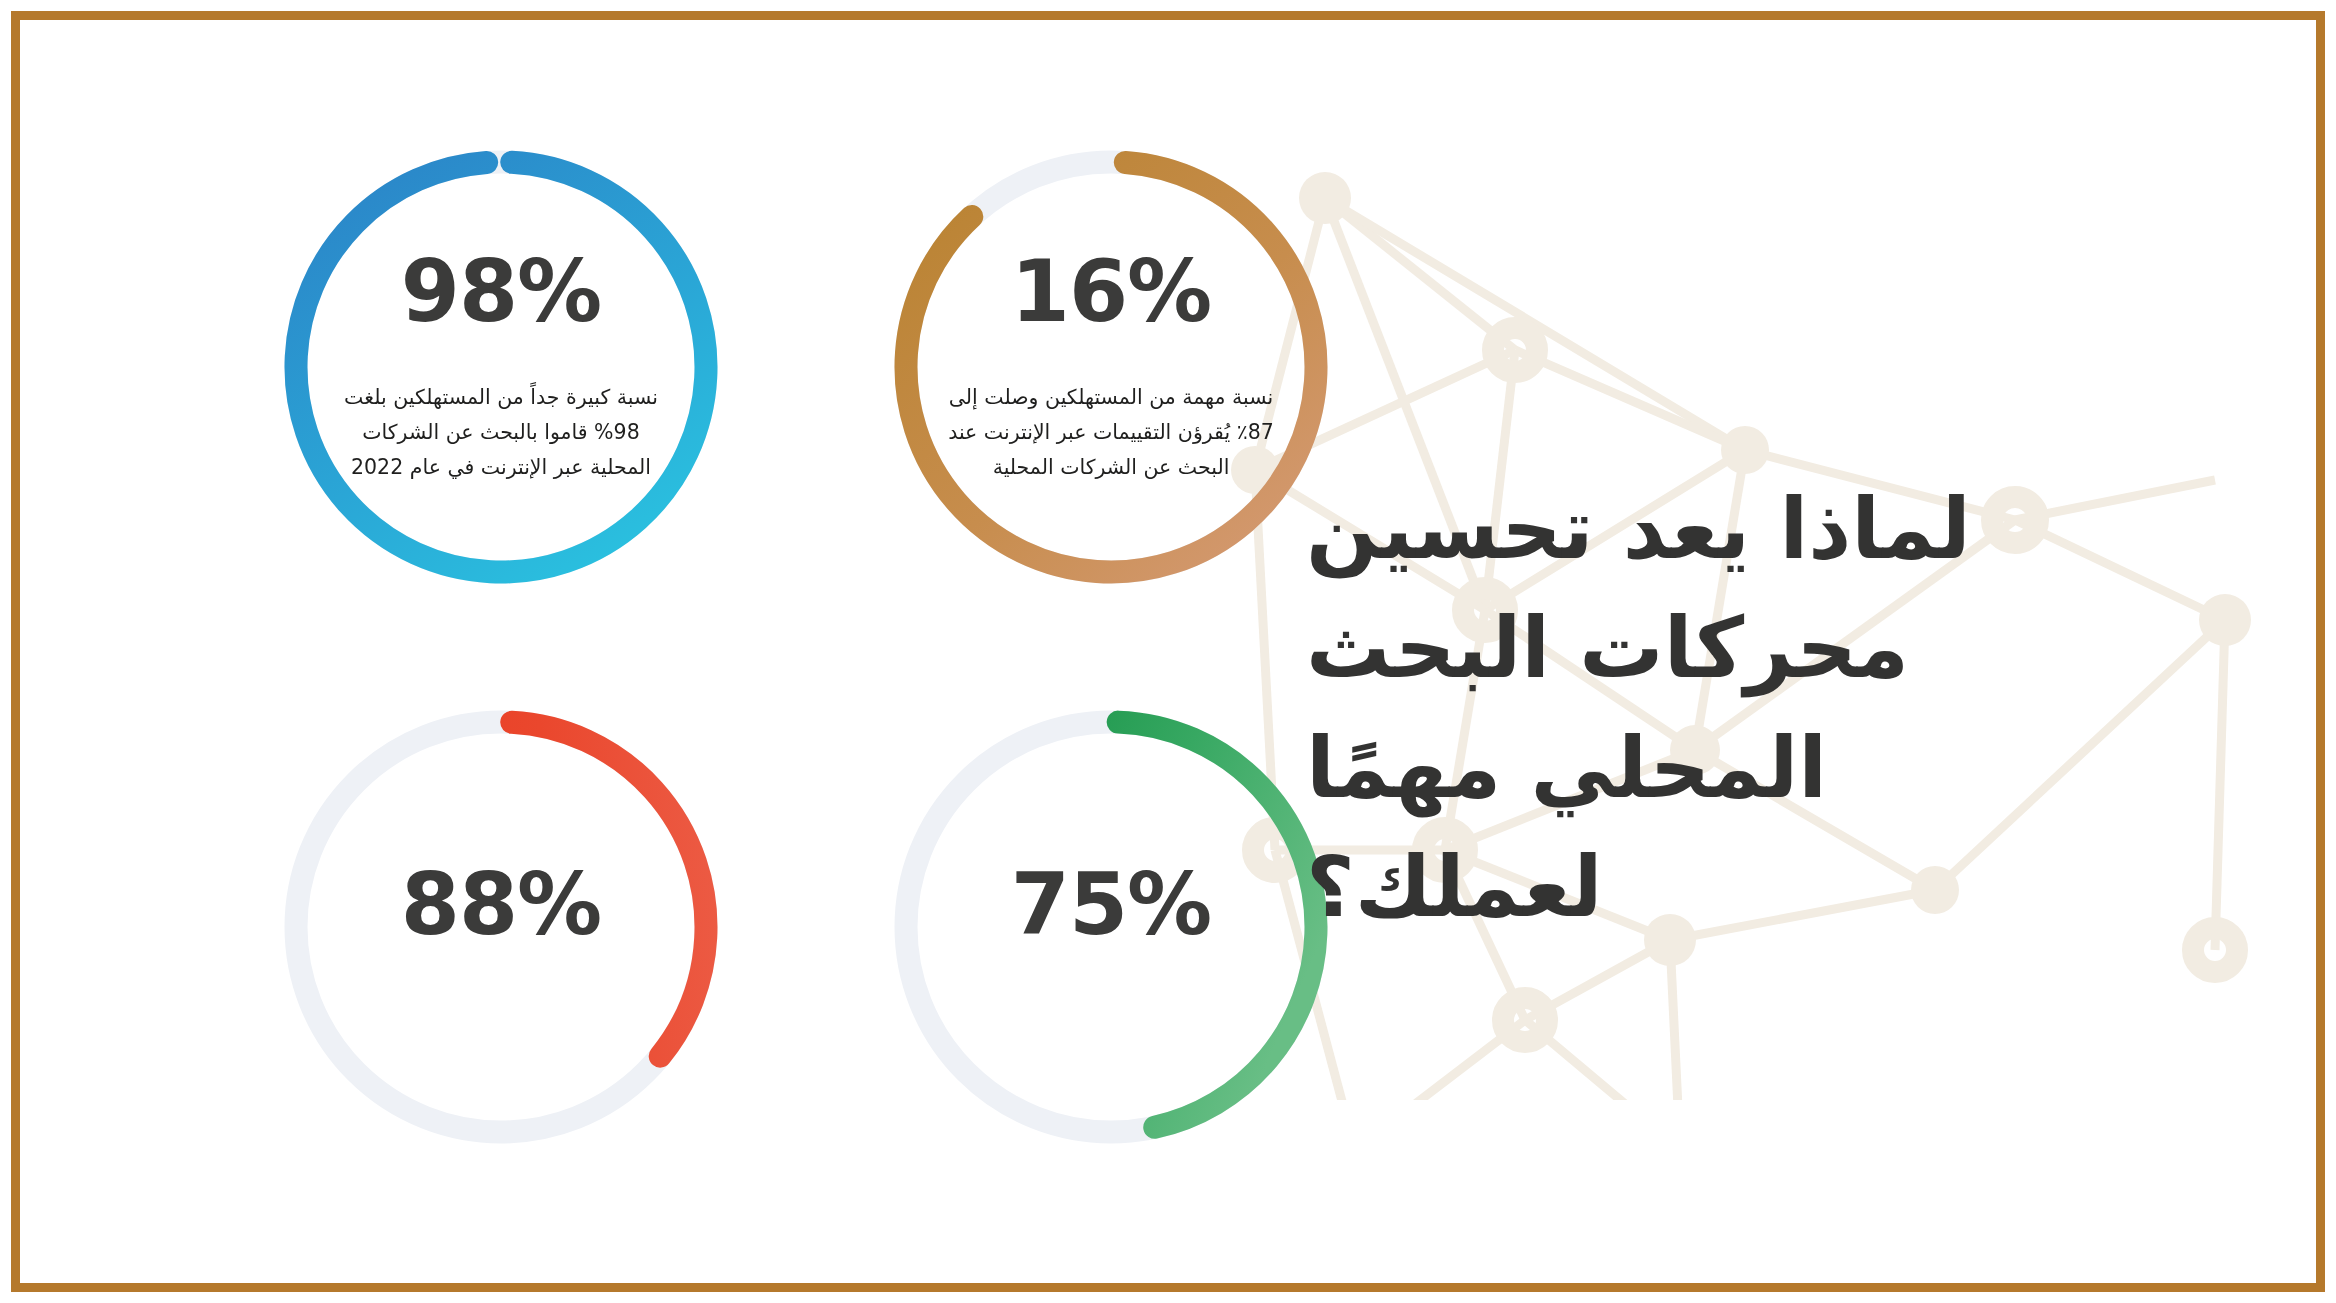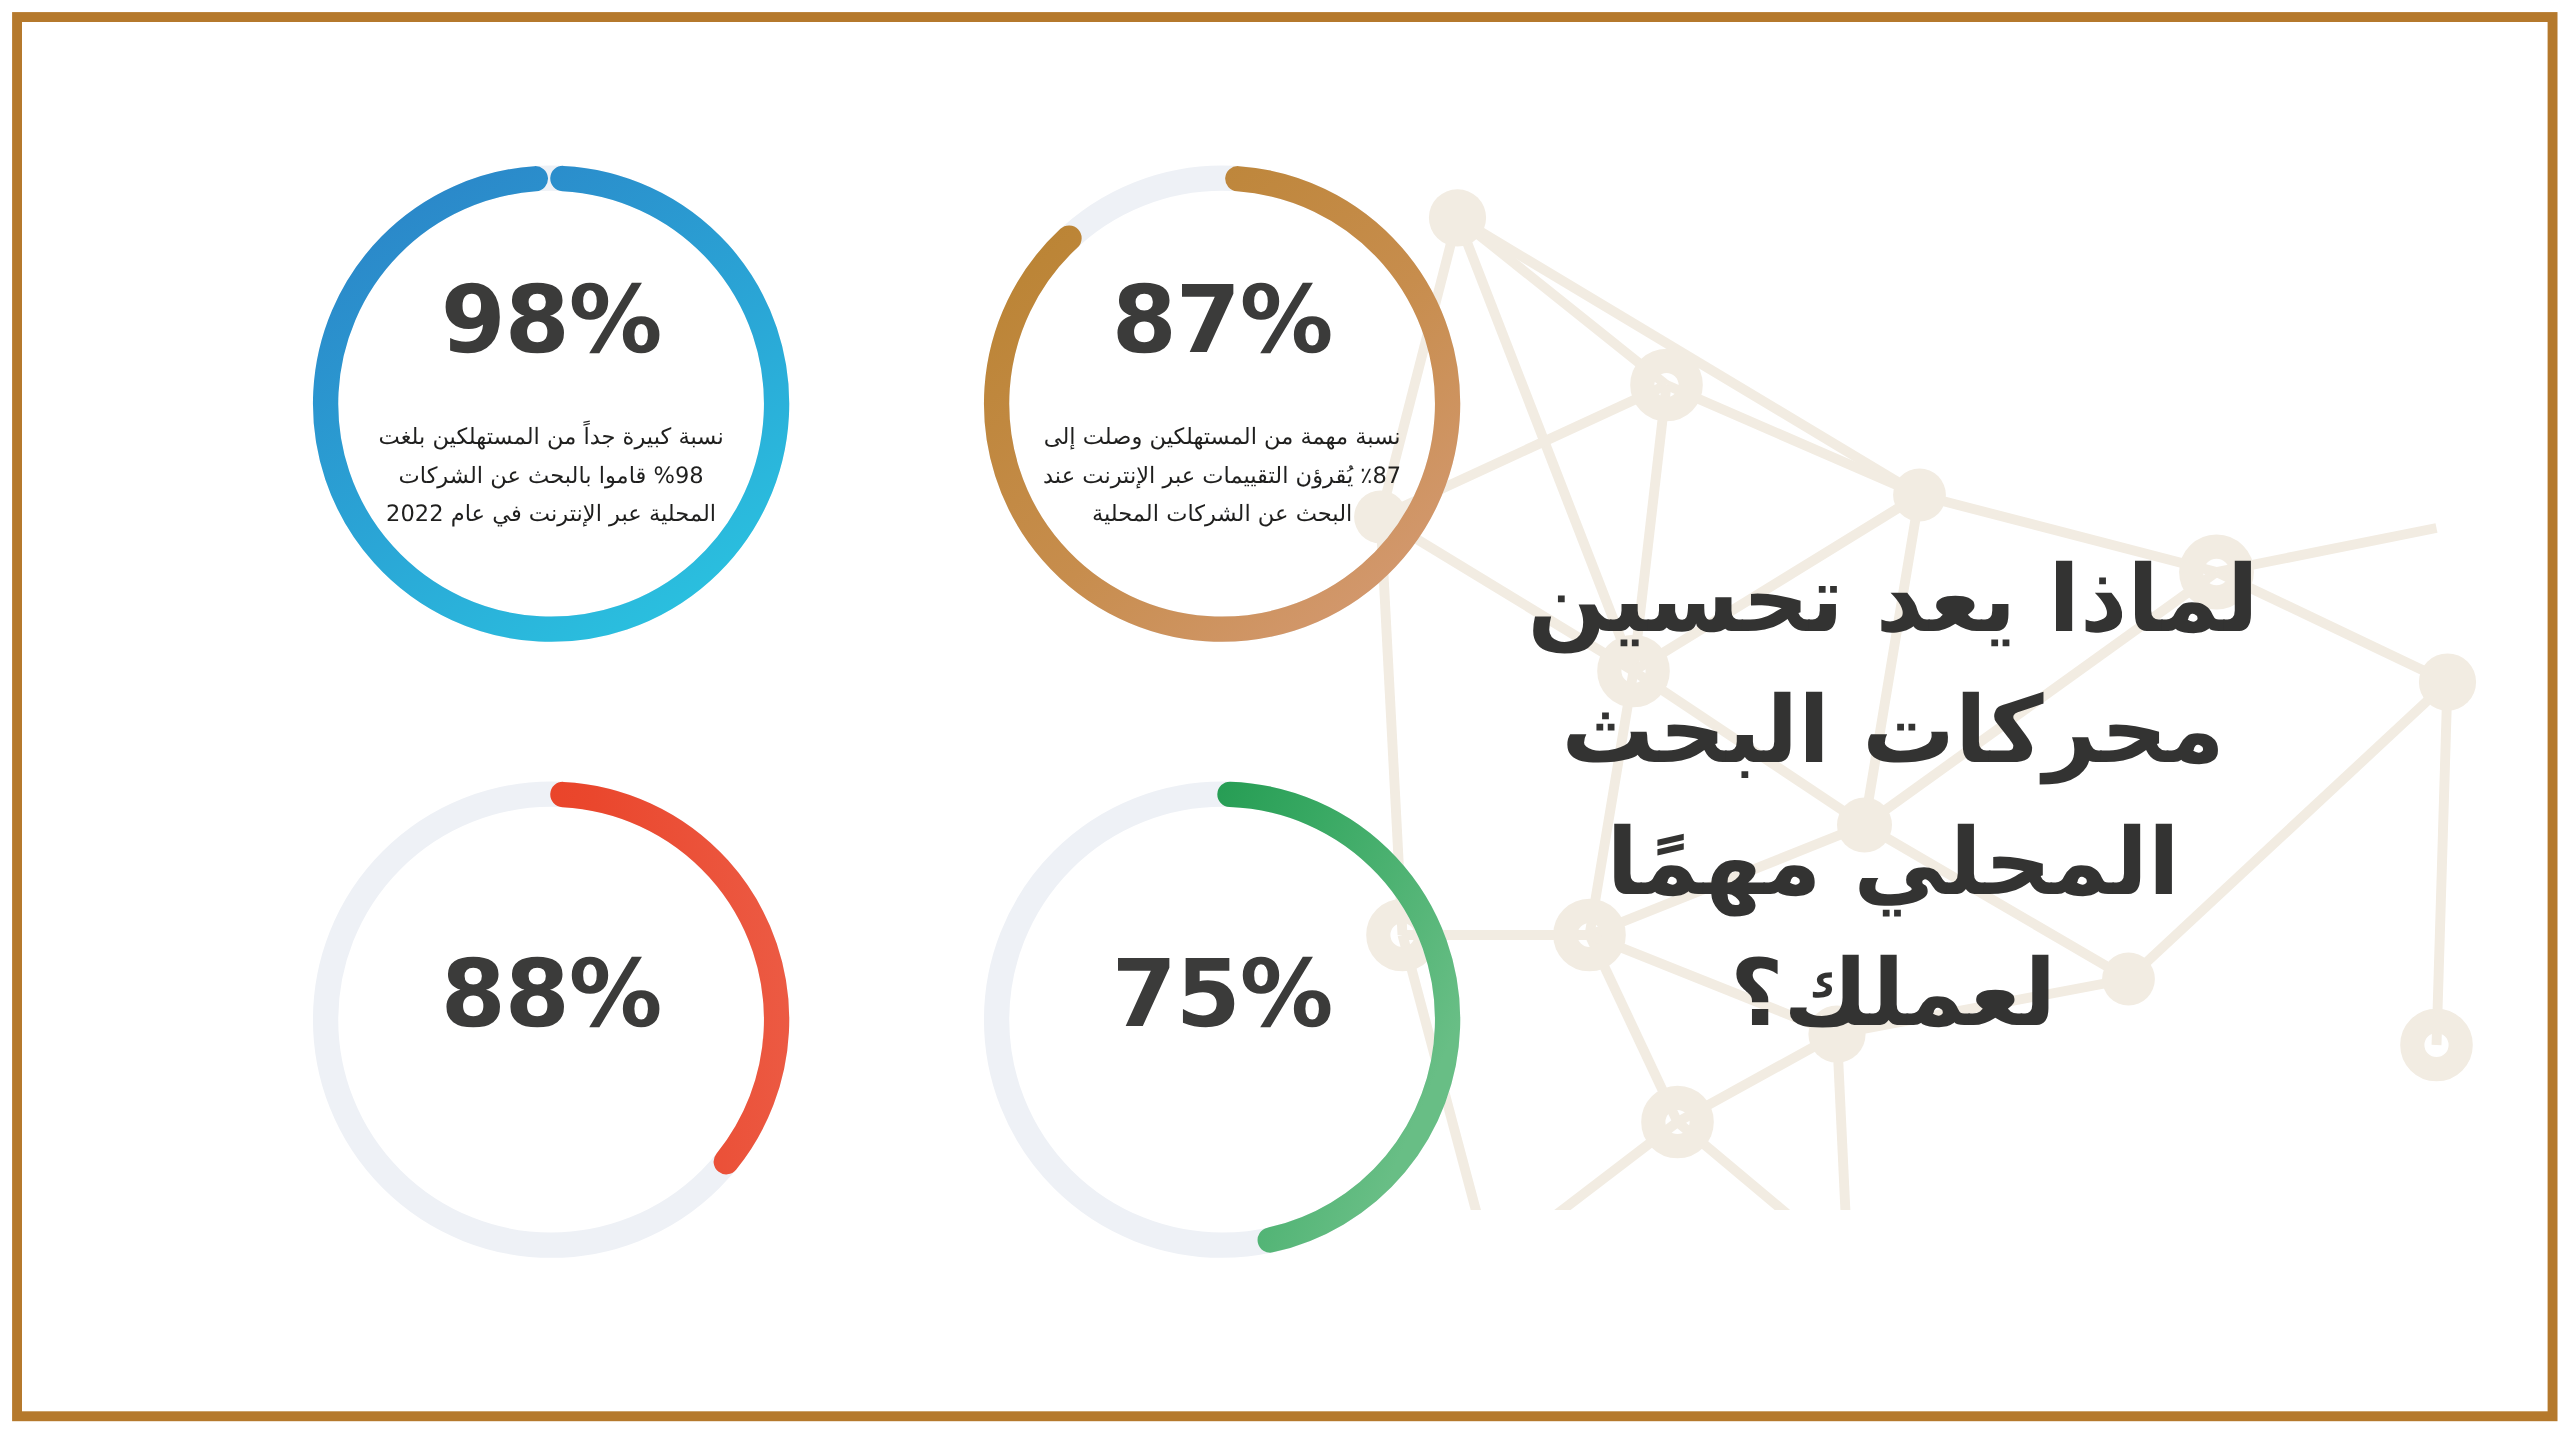--- a/index.html
+++ b/index.html
@@ -97,23 +97,23 @@
     color: #1f1f1e;
     line-height: 1.72;
     direction: rtl;
     max-width: 330px;
   }
 
   
   .headline {
     position: absolute;
     right: 200px;
-    top: 486px;
+    top: 470px;
     width: 830px;
-    text-align: center;
+    text-align: left;
     direction: rtl;
     font-size: 84px;
     font-weight: 700;
     line-height: 1.42;
     color: #333332;
     letter-spacing: -0.5px;
     z-index: 10;
   }
 </style>
 </head>
@@ -187,21 +187,21 @@
           <linearGradient id="grad87" x1="1" y1="0" x2="0" y2="1">
             <stop offset="0%" stop-color="#b8822f"></stop>
             <stop offset="55%" stop-color="#c78d4d"></stop>
             <stop offset="100%" stop-color="#d69b77"></stop>
           </linearGradient>
         </defs>
         <circle cx="235" cy="235" r="205" fill="none" stroke="#eef1f6" stroke-width="23"></circle>
         <circle cx="235" cy="235" r="205" fill="none" stroke="url(#grad87)" stroke-width="23" stroke-linecap="round" stroke-dasharray="1120.3 1288.1" transform="rotate(-86 235 235)"></circle>
       </svg>
       <div class="donut-inner">
-        <div class="donut-value">87%</div>
+        <div class="donut-value">16%</div>
         <div class="donut-caption">نسبة مهمة من المستهلكين وصلت إلى 87٪ يُقرؤن التقييمات عبر الإنترنت عند البحث عن الشركات المحلية</div>
       </div>
     </div>
 
     <div class="donut">
       <svg viewBox="0 0 470 470" xmlns="http://www.w3.org/2000/svg">
         <defs>
           <linearGradient id="grad98" x1="1" y1="0.15" x2="0" y2="0.85">
             <stop offset="0%" stop-color="#2b85c8"></stop>
             <stop offset="55%" stop-color="#2aa6d6"></stop>

